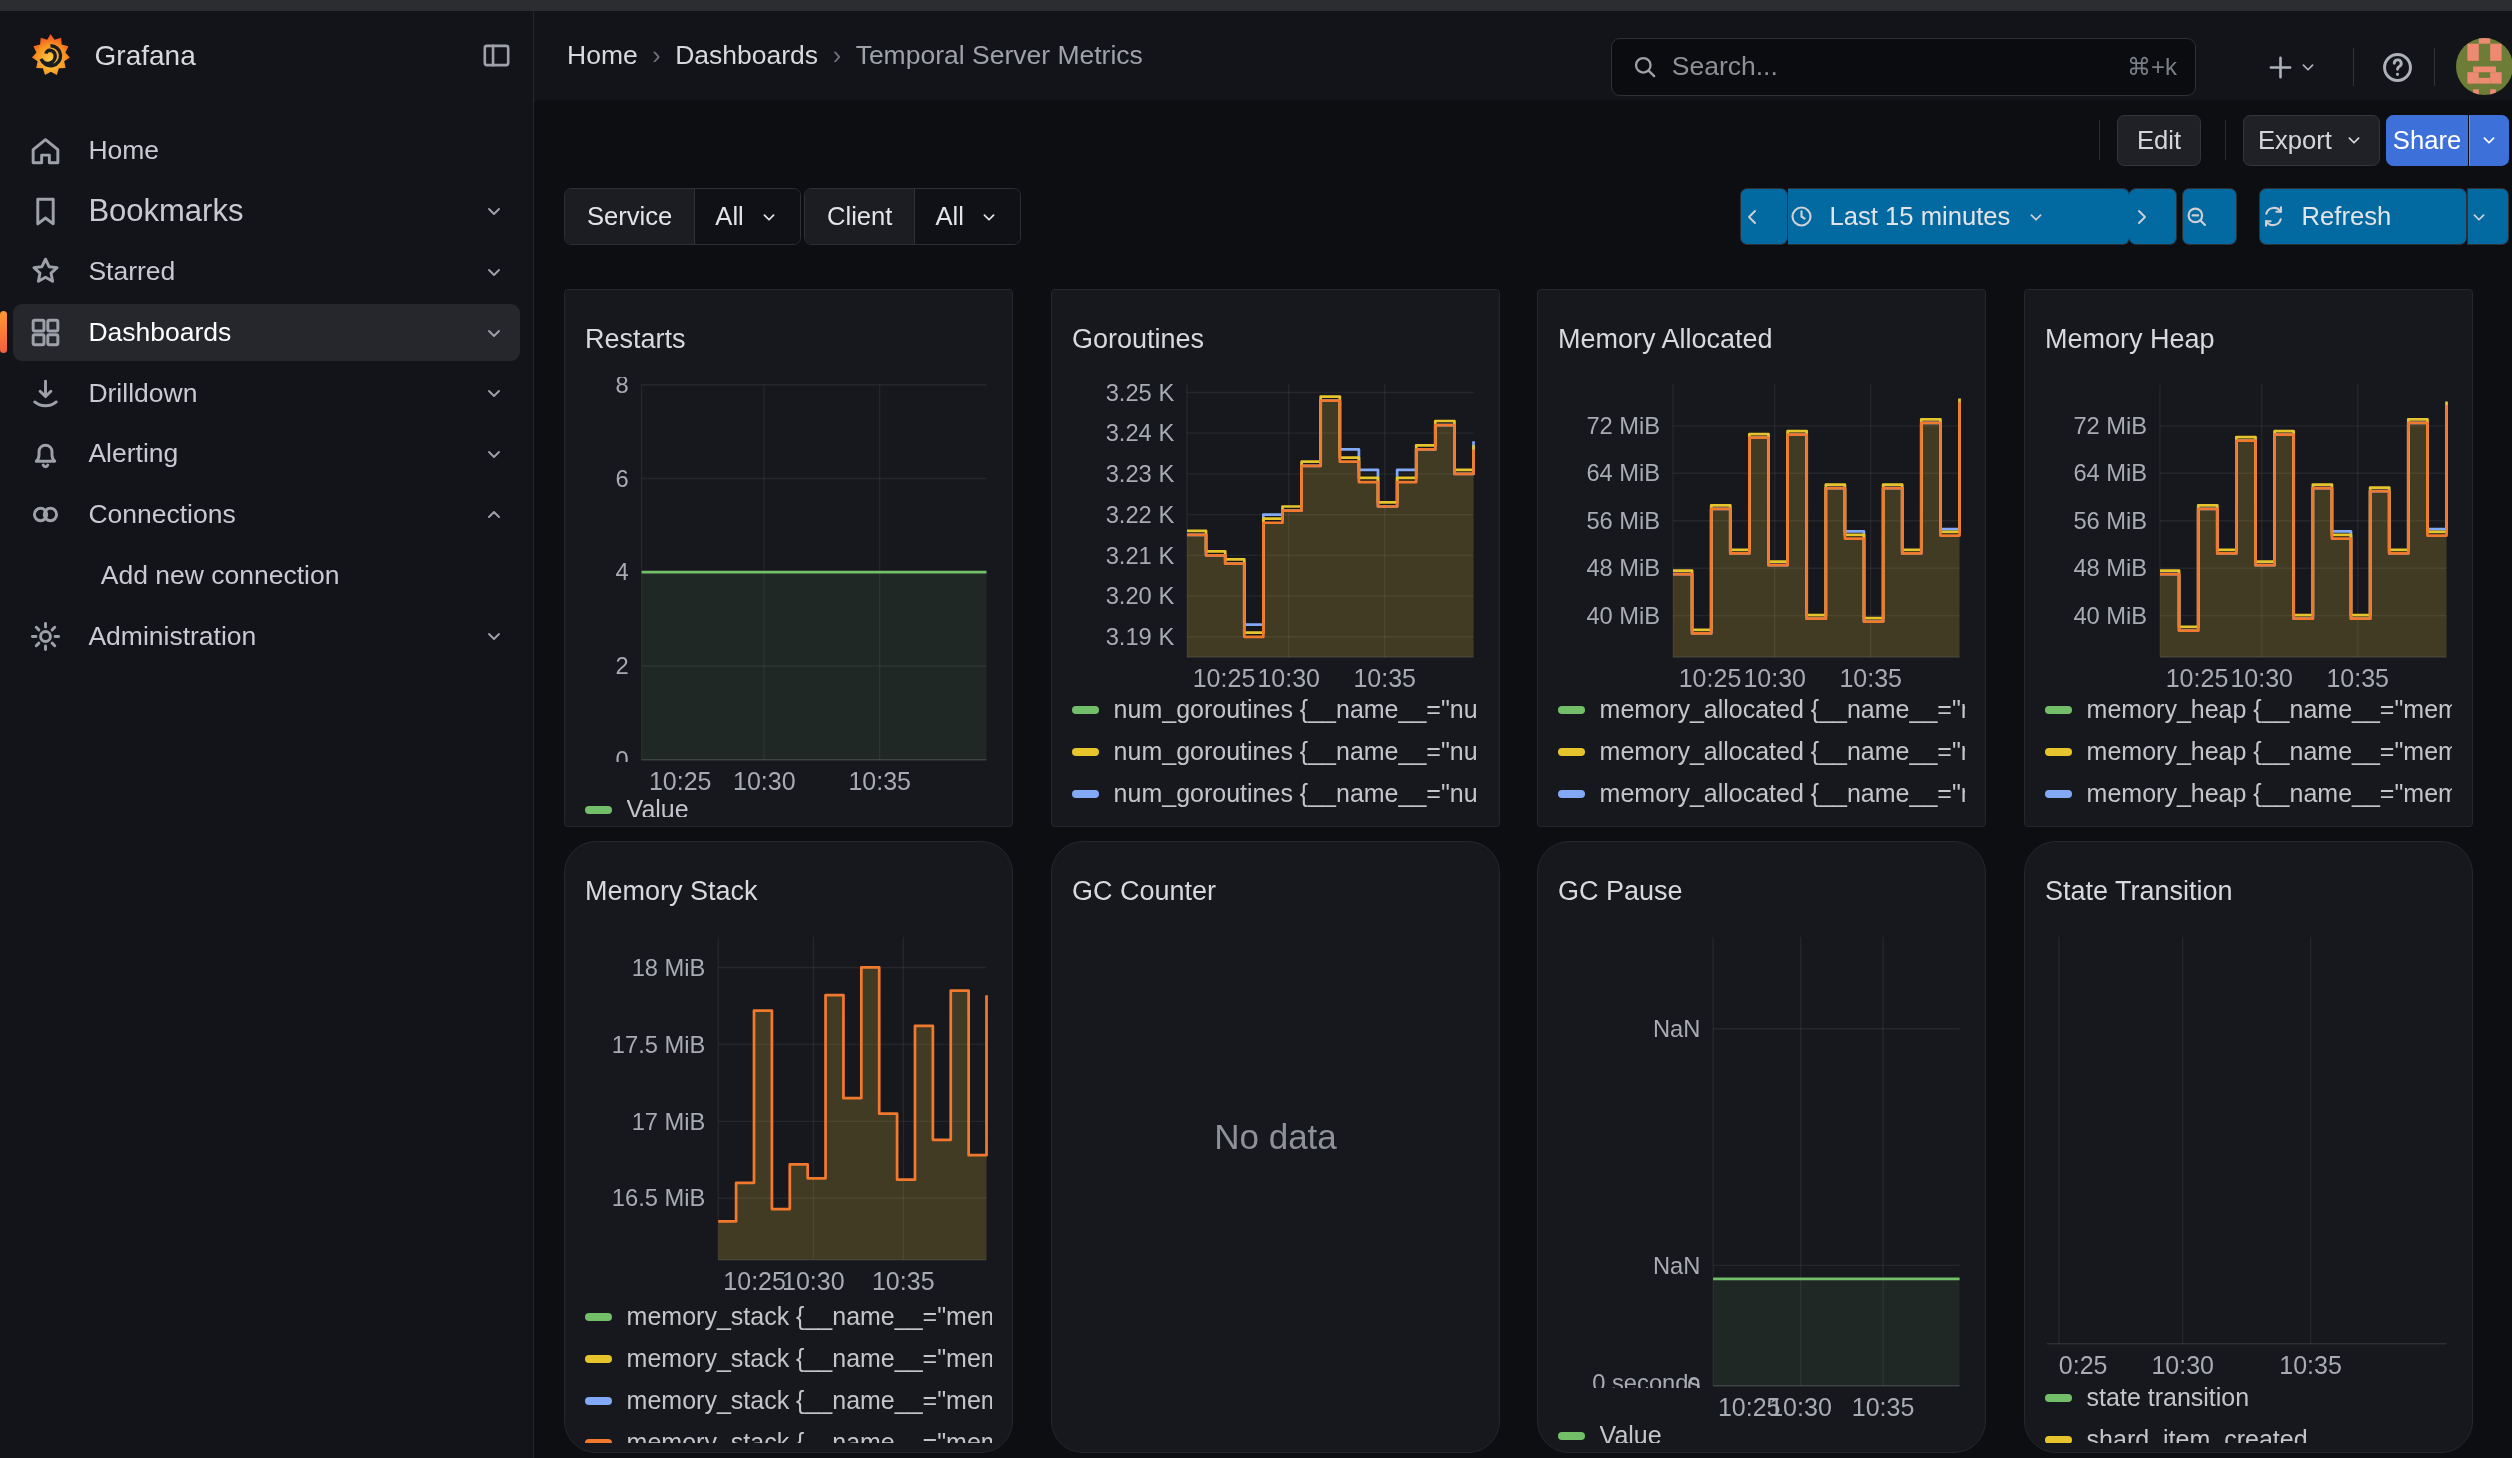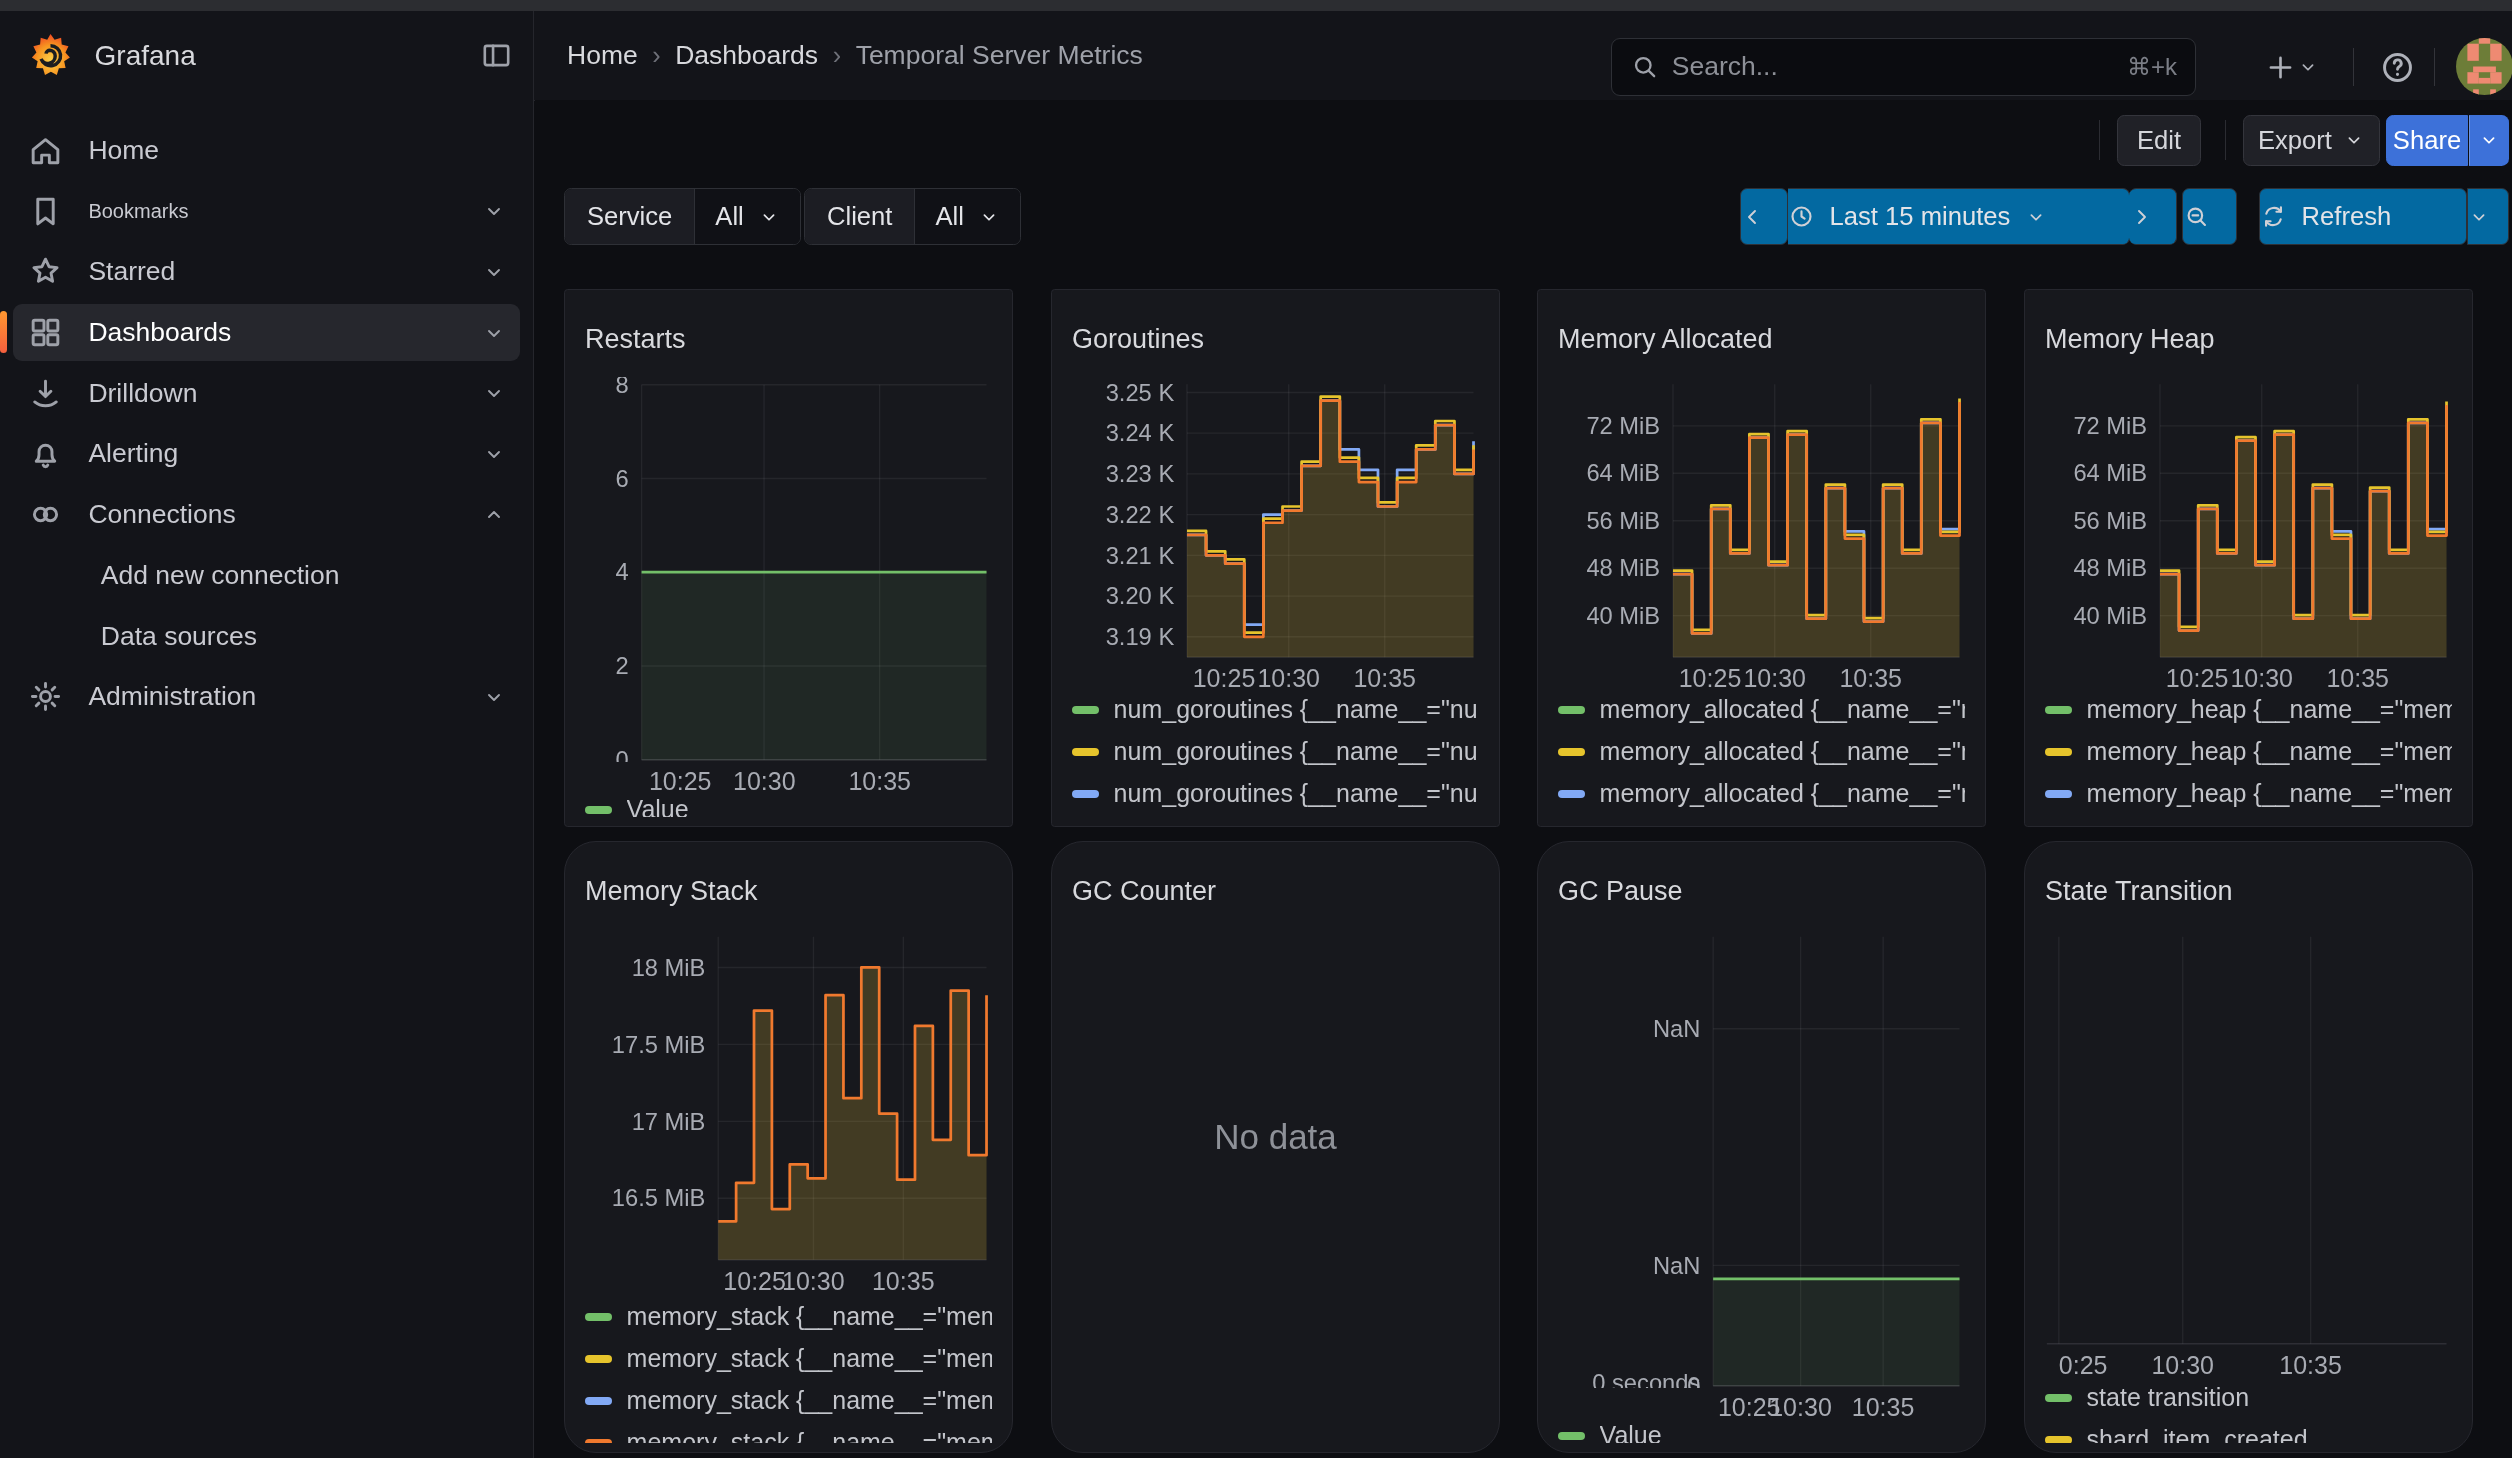--- a/index.html
+++ b/index.html
@@ -154,21 +154,21 @@
         </svg>
       </span>
       <span style="font-size: 26.5px; color: rgb(201, 202, 209);">Home</span>
     </div>
     <div style="position: relative; height: 57px; margin-bottom: 3.7px; display: flex; align-items: center; border-radius: 9px; padding-left: 14.6px; cursor: pointer;">
       <span style="color: rgb(158, 161, 169); margin-right: 24px; display: flex;">
         <svg width="37" height="37" viewBox="0 0 24 24" class="stroke-ic">
           <path d="M7 4h10v16l-5-3.8L7 20z"></path>
         </svg>
       </span>
-      <span style="font-size: 20px; color: rgb(201, 202, 209);">Bookmarks</span>
+      <span style="font-size: 31px; color: rgb(201, 202, 209);">Bookmarks</span>
       <span style="position: absolute; right: 14.6px; color: rgb(158, 161, 169); display: flex;">
         <svg width="24" height="24" viewBox="0 0 24 24" class="stroke-ic">
           <path d="M7 10l5 5 5-5"></path>
         </svg>
       </span>
     </div>
     <div style="position: relative; height: 57px; margin-bottom: 3.7px; display: flex; align-items: center; border-radius: 9px; padding-left: 14.6px; cursor: pointer;">
       <span style="color: rgb(158, 161, 169); margin-right: 24px; display: flex;">
         <svg width="37" height="37" viewBox="0 0 24 24" class="stroke-ic">
           <path d="M12 4l2.3 4.9 5.2.6-3.9 3.6 1 5.2-4.6-2.6-4.6 2.6 1-5.2-3.9-3.6 5.2-.6z"></path>
@@ -235,23 +235,20 @@
       </span>
       <span style="font-size: 26.5px; color: rgb(201, 202, 209);">Connections</span>
       <span style="position: absolute; right: 14.6px; color: rgb(158, 161, 169); display: flex; transform: rotate(180deg);">
         <svg width="24" height="24" viewBox="0 0 24 24" class="stroke-ic">
           <path d="M7 10l5 5 5-5"></path>
         </svg>
       </span>
     </div>
     <div style="position: relative; height: 57px; margin-bottom: 3.7px; display: flex; align-items: center; border-radius: 9px; padding-left: 88px; cursor: pointer;">
       <span style="font-size: 26.5px; color: rgb(201, 202, 209);">Add new connection</span>
-    </div>
-    <div style="position: relative; height: 57px; margin-bottom: 3.7px; display: flex; align-items: center; border-radius: 9px; padding-left: 88px; cursor: pointer;">
-      <span style="font-size: 26.5px; color: rgb(201, 202, 209);">Data sources</span>
     </div>
     <div style="position: relative; height: 57px; margin-bottom: 3.7px; display: flex; align-items: center; border-radius: 9px; padding-left: 14.6px; cursor: pointer;">
       <span style="color: rgb(158, 161, 169); margin-right: 24px; display: flex;">
         <svg width="37" height="37" viewBox="0 0 24 24" class="stroke-ic">
           <circle cx="12" cy="12" r="3.2"></circle>
           <path d="M12 3.5v2.3M12 18.2v2.3M3.5 12h2.3M18.2 12h2.3M6 6l1.7 1.7M16.3 16.3 18 18M18 6l-1.7 1.7M7.7 16.3 6 18"></path>
         </svg>
       </span>
       <span style="font-size: 26.5px; color: rgb(201, 202, 209);">Administration</span>
       <span style="position: absolute; right: 14.6px; color: rgb(158, 161, 169); display: flex;">

